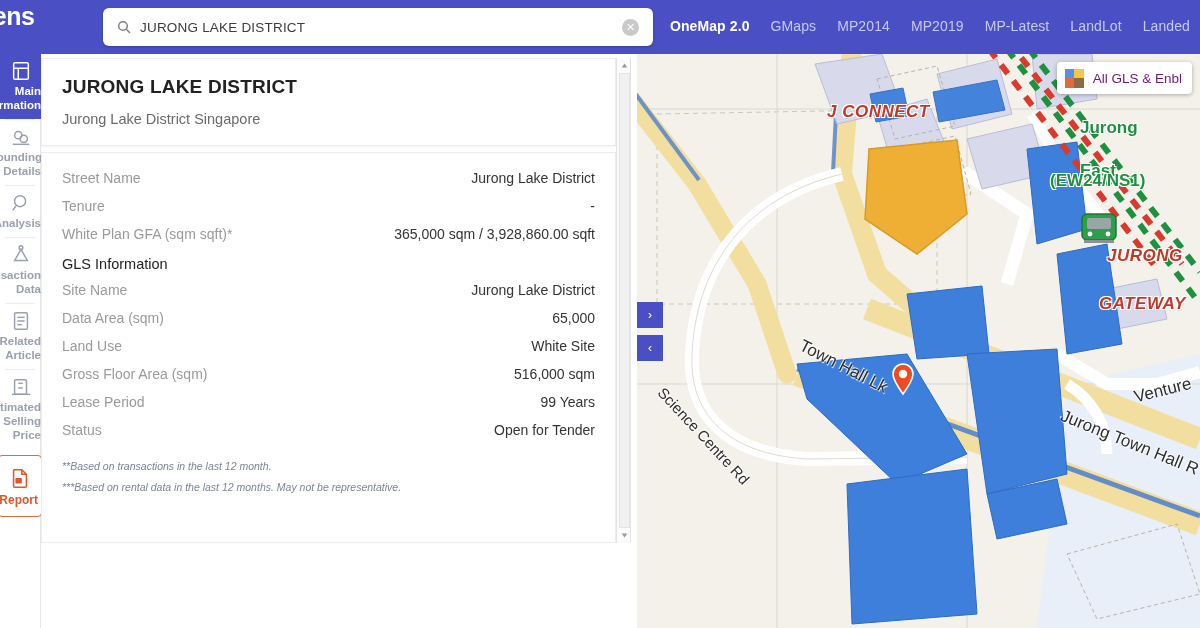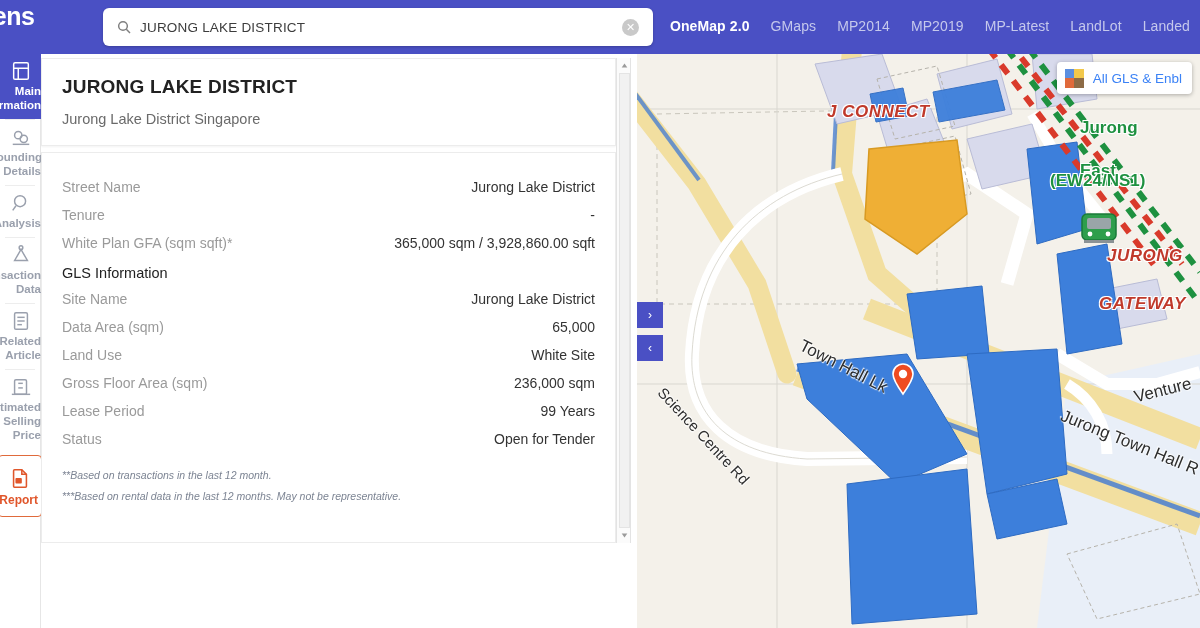--- a/index.html
+++ b/index.html
@@ -89,21 +89,21 @@
     position: absolute; right: 8px; top: 8px;
     height: 32px; background: #fff; border-radius: 4px;
     box-shadow: 0 1px 4px rgba(0,0,0,.3);
     display: flex; align-items: center; padding: 0 10px 0 8px;
     gap: 9px; cursor: pointer; z-index: 25;
   }
   .legend-swatch {
     width: 19px; height: 19px; flex: 0 0 auto;
     display: grid; grid-template-columns: 1fr 1fr; grid-template-rows: 1fr 1fr;
   }
-  .legend-label { font-size: 13.5px; color: #3b82f6; white-space: nowrap; }
+  .legend-label { font-size: 13.5px; color: #701a75; white-space: nowrap; }
 
   .map-arrow {
     position: absolute; left: 0px; width: 26px; height: 26px;
     background: #4A50C4; color: #fff;
     display: flex; align-items: center; justify-content: center;
     font-size: 12px; cursor: pointer; z-index: 26; border: none;
     font-family: "Liberation Sans", sans-serif;
   }
   .map-arrow.a1 { top: 248px; }
   .map-arrow.a2 { top: 281px; }
@@ -156,21 +156,21 @@
     background: #ffffff; border: 1px solid #ececec;
     box-shadow: 0 1px 2px rgba(0,0,0,.05);
   }
   .card-head { padding: 17px 20px 18px 20px; }
   .panel-title {
     font-size: 19px; font-weight: bold; color: #222;
     letter-spacing: .2px;
   }
   .panel-sub { font-size: 14.5px; color: #6a6a6a; margin-top: 13px; }
 
-  .card-details { margin-top: 6px; padding: 20px 20px 14px 20px; flex: 1 1 auto; }
+  .card-details { margin-top: 6px; padding: 11px 20px 14px 20px; flex: 1 1 auto; }
   .row {
     display: flex; justify-content: space-between; align-items: baseline;
     padding: 6px 0;
   }
   .row .k { font-size: 14px; color: #9a9a9a; }
   .row .v { font-size: 14px; color: #333; text-align: right; }
   .section-title {
     font-size: 14.5px; font-weight: normal; color: #222;
     padding: 8px 0 4px 0;
   }
@@ -413,21 +413,21 @@
         <div class="row">
           <span class="k">Data Area (sqm)</span>
           <span class="v">65,000</span>
         </div>
         <div class="row">
           <span class="k">Land Use</span>
           <span class="v">White Site</span>
         </div>
         <div class="row">
           <span class="k">Gross Floor Area (sqm)</span>
-          <span class="v">236,000 sqm</span>
+          <span class="v">516,000 sqm</span>
         </div>
         <div class="row">
           <span class="k">Lease Period</span>
           <span class="v">99 Years</span>
         </div>
         <div class="row">
           <span class="k">Status</span>
           <span class="v">Open for Tender</span>
         </div>
 

